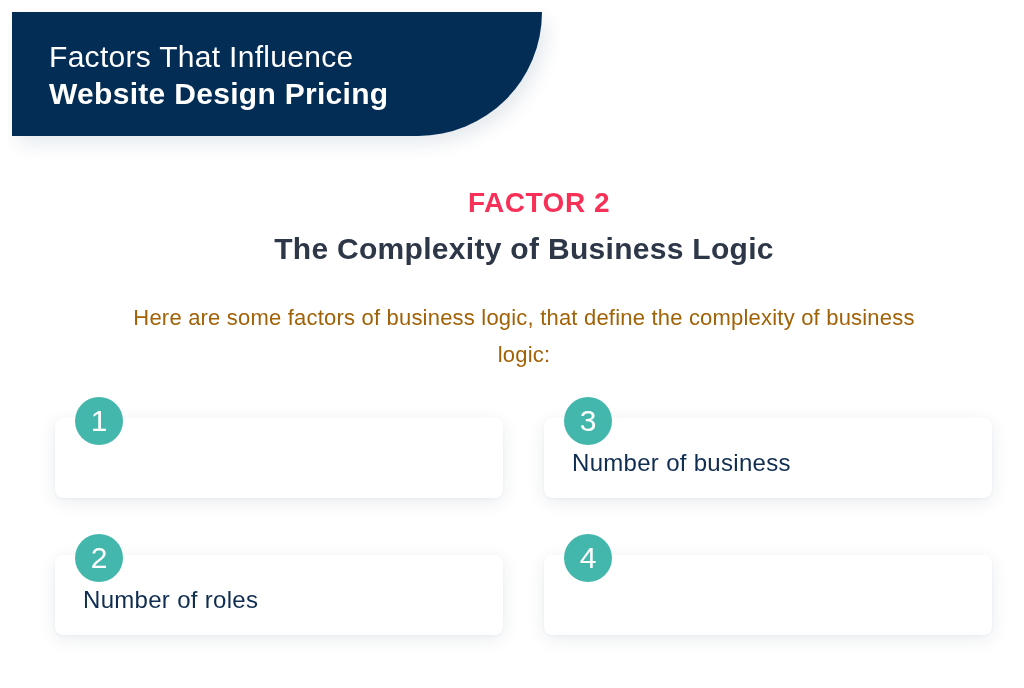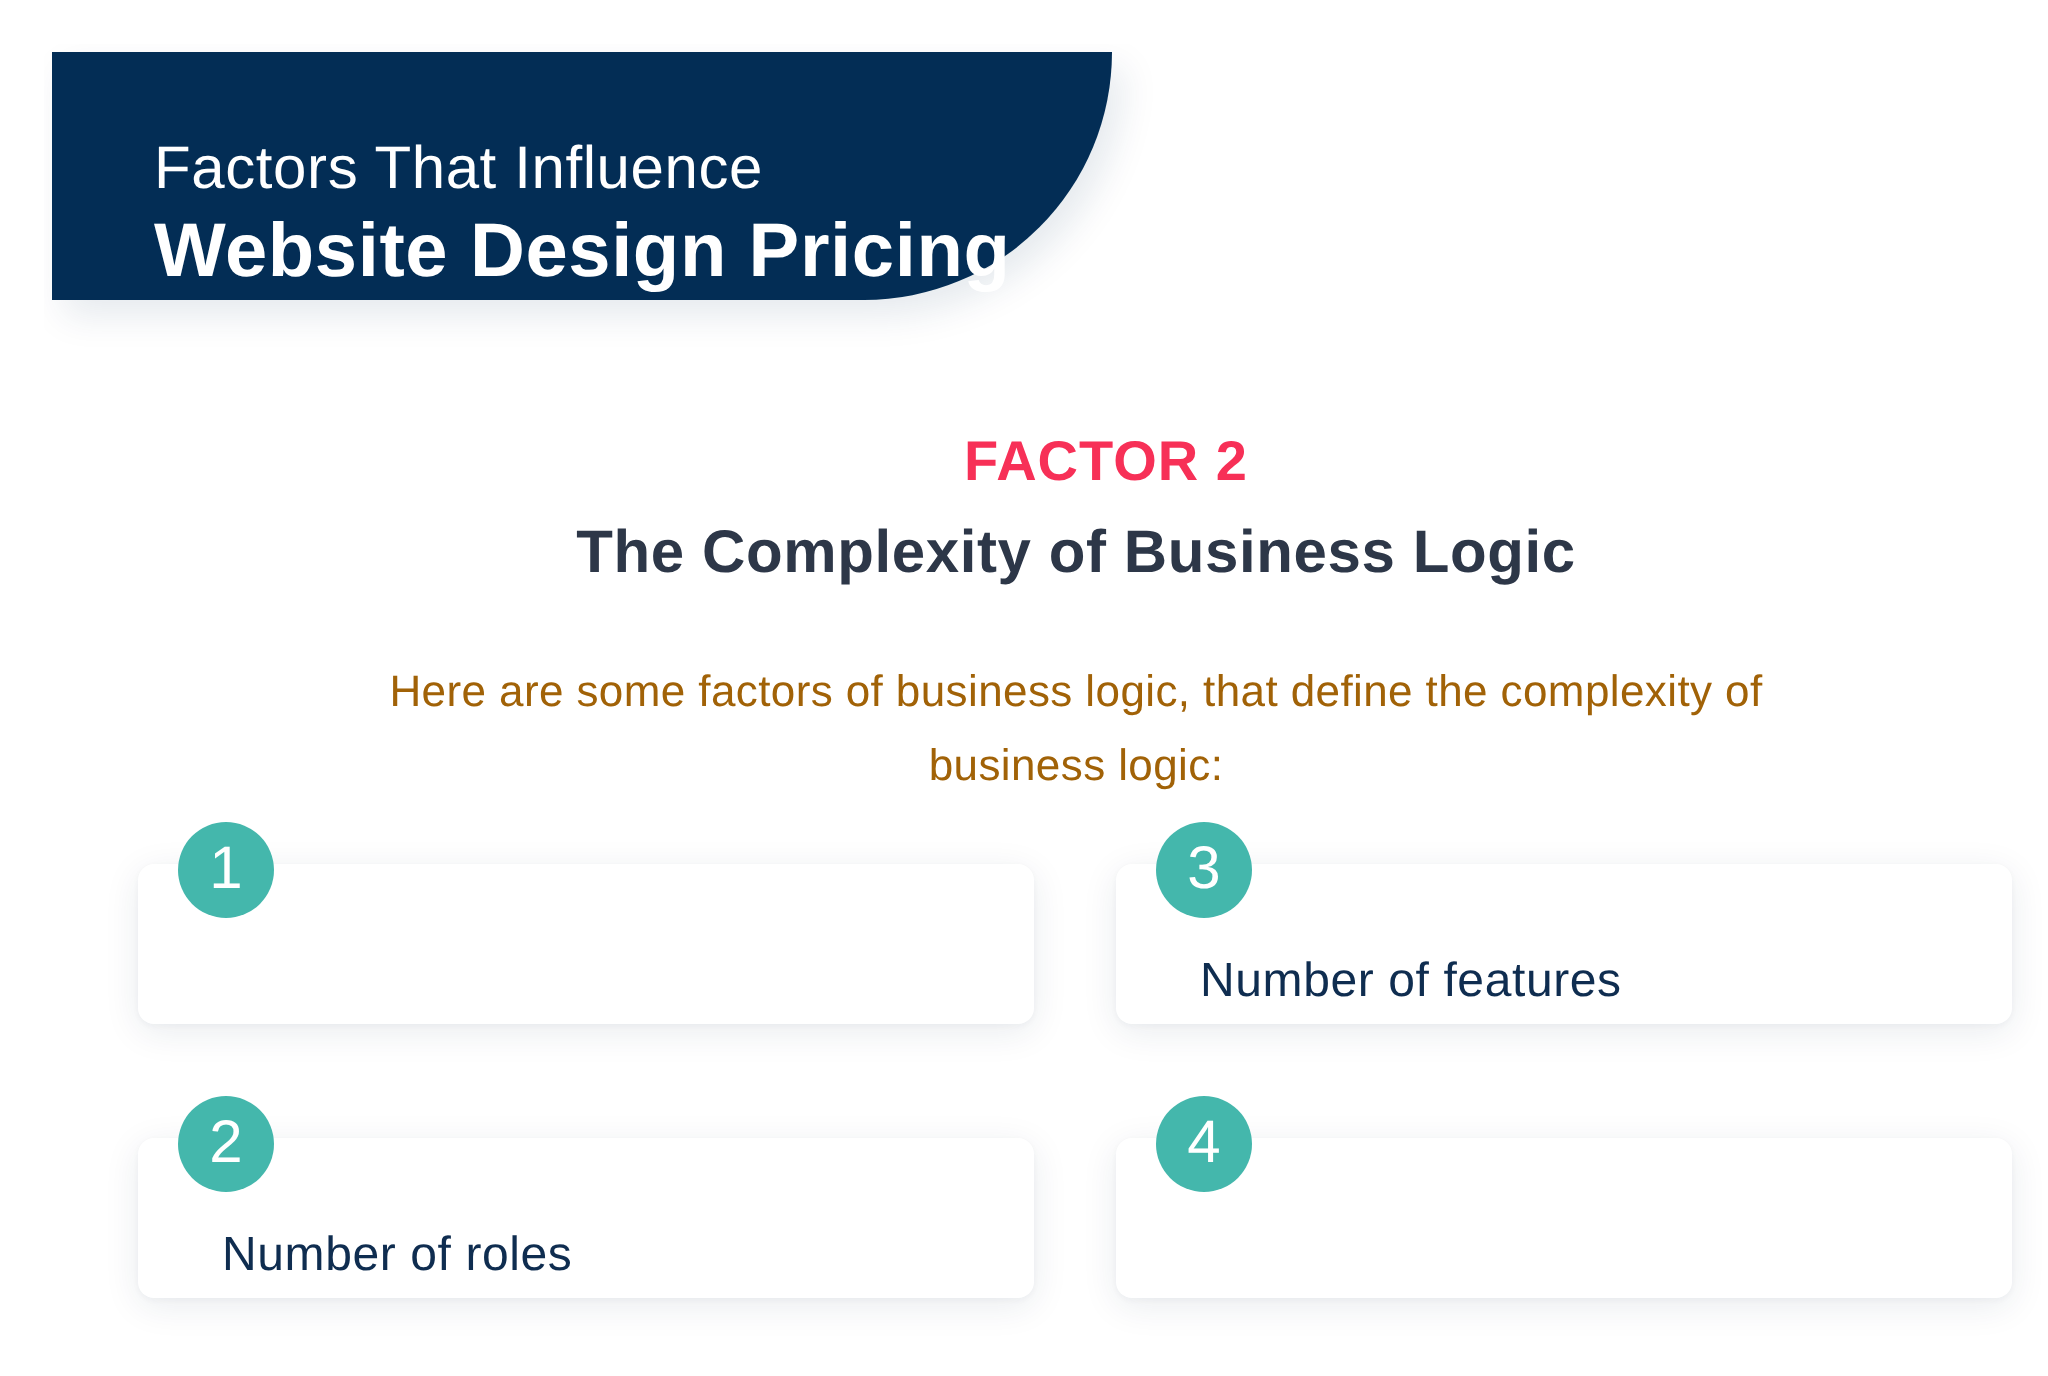--- a/index.html
+++ b/index.html
@@ -1,32 +1,32 @@
 <!DOCTYPE html>
 <html><head>
   <meta charset="utf-8">
   <style>
-    * { box-sizing: border-box; margin: 4px; padding: 14px; }
+    * { box-sizing: border-box; margin: 4px; padding: 0; }
     html, body { width: 1024px; height: 688px; background: #ffffff; overflow: hidden; }
     body { position: relative; font-family: "Liberation Sans", "DejaVu Sans", sans-serif; }
 
     .header-banner {
       position: absolute; left: 0; top: 0;
       width: 530px; height: 124px;
       background: #032d55;
       border-bottom-right-radius: 124px 124px;
       box-shadow: 6px 8px 18px rgba(3,45,85,0.10);
     }
     .header-line1 {
       position: absolute; left: 33px; top: 24px;
       font-size: 30px; font-weight: 400; color: #ffffff; letter-spacing: 0.3px;
     }
     .header-line2 {
       position: absolute; left: 33px; top: 61px;
-      font-size: 38px; font-weight: 700; color: #ffffff; letter-spacing: 0.3px;
+      font-size: 30px; font-weight: 700; color: #ffffff; letter-spacing: 0.3px;
     }
 
     .factor-label {
       position: absolute; left: 15px; top: 175px; width: 1024px;
       text-align: center; font-size: 28px; font-weight: 700; color: #f73057;
       letter-spacing: 0.5px;
     }
     .factor-title {
       position: absolute; left: 0; top: 220px; width: 1024px;
       text-align: center; font-size: 30px; font-weight: 700; color: #2d3748;
@@ -71,18 +71,18 @@
   <div class="card-badge">1</div>
 </div>
 
 <div class="card" style="left:43px; top:543px;">
   <div class="card-badge">2</div>
   <div class="card-text">Number of roles</div>
 </div>
 
 <div class="card" style="left:532px; top:406px;">
   <div class="card-badge">3</div>
-  <div class="card-text">Number of features</div>
+  <div class="card-text">Number of business</div>
 </div>
 
 <div class="card" style="left:532px; top:543px;">
   <div class="card-badge">4</div>
 </div>
 
 </body></html>

